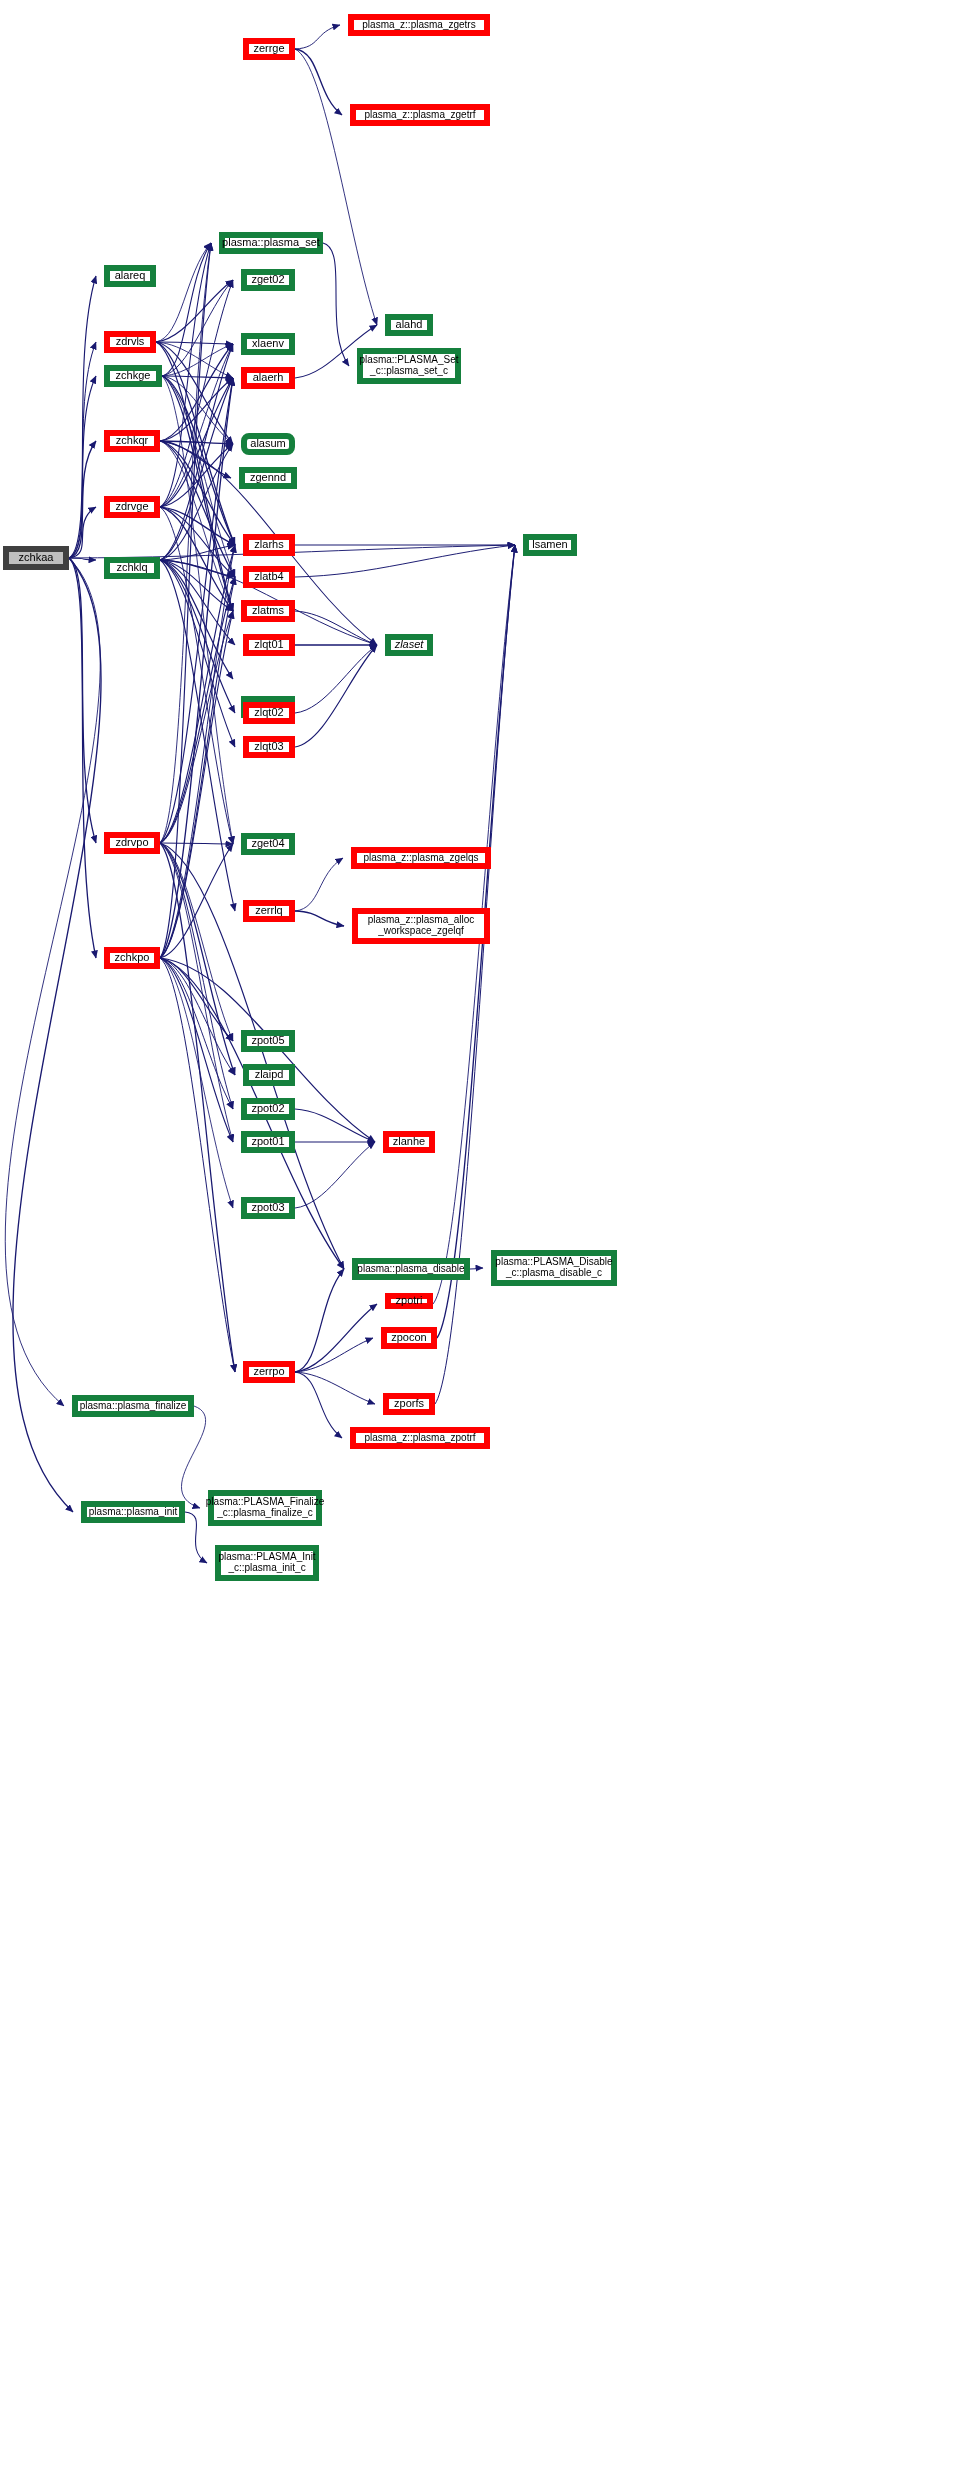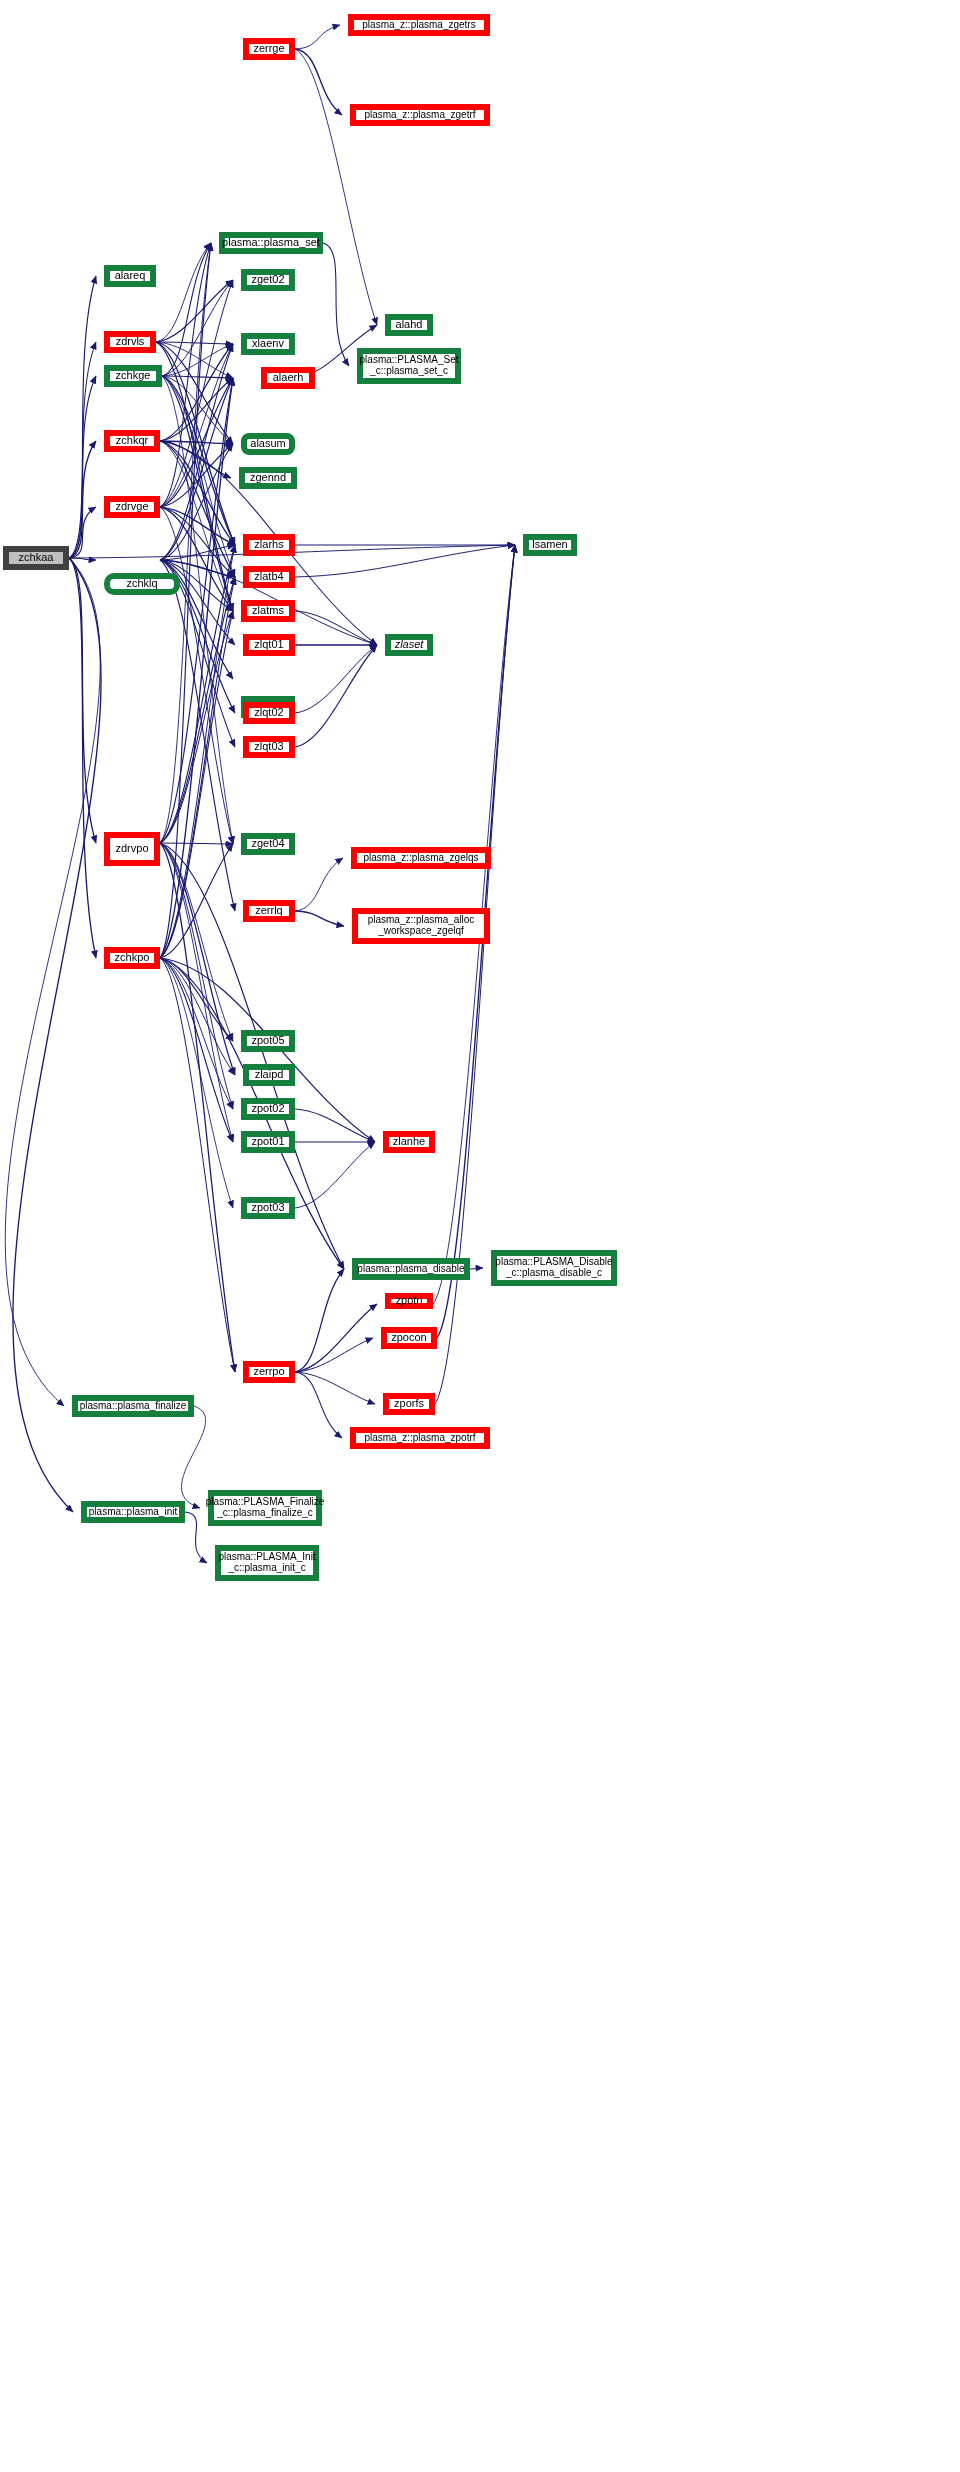--- a/index.html
+++ b/index.html
@@ -142,30 +142,30 @@
       <path d="M433,1304 C463.6,1266.05 487,772.7 515,545" fill="none" stroke="#191970" stroke-width="0.90" marker-end="url(#ah)"></path>
       <path d="M437,1338 C466.24,1298.35 488.6,782.9 515,545" fill="none" stroke="#191970" stroke-width="1.35" marker-end="url(#ah)"></path>
       <path d="M435,1404 C464.92,1361.05 487.8,802.7 515,545" fill="none" stroke="#191970" stroke-width="0.99" marker-end="url(#ah)"></path>
     </svg>
 <div class="node root" style="left: 3px; top: 546px; width: 66px; height: 24px;"><span>zchkaa</span></div>
     <div class="node" style="left: 104px; top: 265px; width: 52px; height: 22px;"><span>alareq</span></div>
     <div class="node red" style="left: 104px; top: 331px; width: 52px; height: 22px;"><span>zdrvls</span></div>
     <div class="node" style="left: 104px; top: 365px; width: 58px; height: 22px;"><span>zchkge</span></div>
     <div class="node red" style="left: 104px; top: 430px; width: 56px; height: 22px;"><span>zchkqr</span></div>
     <div class="node red" style="left: 104px; top: 496px; width: 56px; height: 22px;"><span>zdrvge</span></div>
-    <div class="node" style="left: 104px; top: 573px; width: 76px; height: 22px; border-radius: 10px;"><span>zchklq</span></div>
-    <div class="node red" style="left: 104px; top: 832px; width: 56px; height: 34px;"><span>zdrvpo</span></div>
+    <div class="node" style="left: 104px; top: 557px; width: 56px; height: 22px;"><span>zchklq</span></div>
+    <div class="node red" style="left: 104px; top: 832px; width: 56px; height: 22px;"><span>zdrvpo</span></div>
     <div class="node red" style="left: 104px; top: 947px; width: 56px; height: 22px;"><span>zchkpo</span></div>
     <div class="node" style="left: 72px; top: 1395px; width: 122px; height: 22px; font-size: 10px;"><span>plasma::plasma_finalize</span></div>
     <div class="node" style="left: 81px; top: 1501px; width: 104px; height: 22px; font-size: 10px;"><span>plasma::plasma_init</span></div>
     <div class="node red" style="left: 243px; top: 38px; width: 52px; height: 22px;"><span>zerrge</span></div>
     <div class="node" style="left: 219px; top: 232px; width: 104px; height: 22px;"><span>plasma::plasma_set</span></div>
     <div class="node" style="left: 241px; top: 269px; width: 54px; height: 22px;"><span>zget02</span></div>
     <div class="node" style="left: 241px; top: 333px; width: 54px; height: 22px;"><span>xlaenv</span></div>
-    <div class="node red" style="left: 241px; top: 367px; width: 54px; height: 22px; margin-left: 20px;"><span>alaerh</span></div>
+    <div class="node red" style="left: 241px; top: 367px; width: 54px; height: 22px;"><span>alaerh</span></div>
     <div class="node" style="left: 241px; top: 433px; width: 54px; height: 22px; border-radius: 8px;"><span>alasum</span></div>
     <div class="node" style="left: 239px; top: 467px; width: 58px; height: 22px;"><span>zgennd</span></div>
     <div class="node red" style="left: 243px; top: 534px; width: 52px; height: 22px;"><span>zlarhs</span></div>
     <div class="node red" style="left: 243px; top: 566px; width: 52px; height: 22px;"><span>zlatb4</span></div>
     <div class="node red" style="left: 241px; top: 600px; width: 54px; height: 22px;"><span>zlatms</span></div>
     <div class="node red" style="left: 243px; top: 634px; width: 52px; height: 22px;"><span>zlqt01</span></div>
     <div class="node" style="left: 241px; top: 668px; width: 54px; height: 22px; margin-top: 28px;"><span>dget06</span></div>
     <div class="node red" style="left: 243px; top: 702px; width: 52px; height: 22px;"><span>zlqt02</span></div>
     <div class="node red" style="left: 243px; top: 736px; width: 52px; height: 22px;"><span>zlqt03</span></div>
     <div class="node" style="left: 241px; top: 833px; width: 54px; height: 22px;"><span>zget04</span></div>

